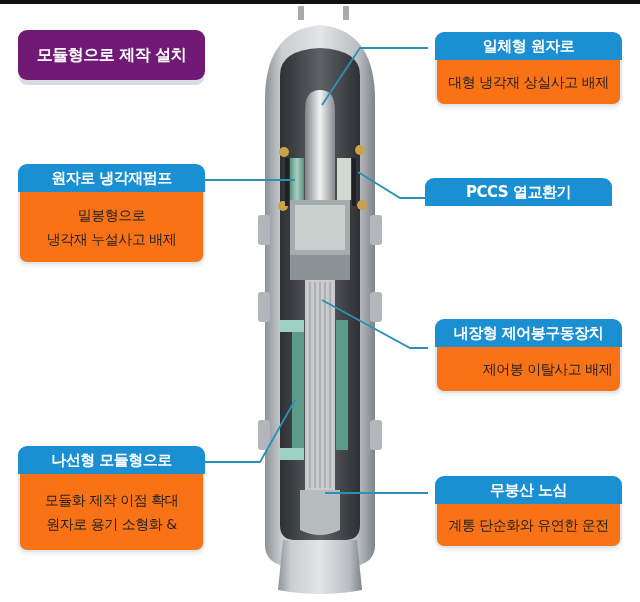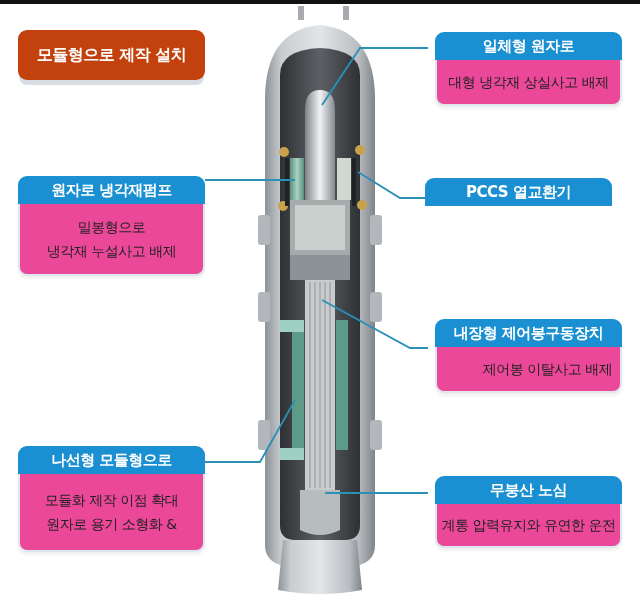--- a/index.html
+++ b/index.html
@@ -4,33 +4,33 @@
   <style>
     html, body { margin: 0; padding: 0; }
     body {
       width: 640px; height: 602px; position: relative; overflow: hidden;
       background: #ffffff;
       font-family: "DejaVu Sans", "Liberation Sans", sans-serif;
     }
     .topbar { position: absolute; left: 0; top: 0; width: 640px; height: 4px; background: #111; }
     .orange-box {
       position: absolute; left: 18px; top: 30px; width: 187px; height: 50px;
-      background: #c2410c; border-radius: 9px;
+      background: #701a75; border-radius: 9px;
       box-shadow: 0 6px 0 -1px #d8dde3;
       color: #fff; font-weight: bold; font-size: 16px;
       display: flex; align-items: center; justify-content: center; letter-spacing: -0.5px;
     }
     .card { position: absolute; width: 187px; }
     .card .head {
       background: #1a8fd1; color: #fff; font-weight: bold; font-size: 15px;
       height: 28px; border-radius: 9px 9px 0 0;
       display: flex; align-items: center; justify-content: center; letter-spacing: -0.5px;
     }
     .card .body {
-      background: #ec4899; color: #222; font-size: 14px; line-height: 24px;
+      background: #f97316; color: #222; font-size: 14px; line-height: 24px;
       border: 2px solid #dfe7ee; border-top: none; border-radius: 0 0 9px 9px;
       box-shadow: 0 3px 3px rgba(0,0,0,0.06);
       display: flex; flex-direction: column; align-items: center; justify-content: center;
       letter-spacing: -0.5px;
     }
     .reactor { position: absolute; left: 0; top: 0; }
     .lines { position: absolute; left: 0; top: 0; pointer-events: none; }
   </style>
 </head>
 <body>
@@ -117,21 +117,21 @@
     <polyline points="205,180 295,180"></polyline>
     <polyline points="428,198 400,198 358,172"></polyline>
     <polyline points="428,348 410,348 322,300"></polyline>
     <polyline points="205,462 260,462 295,400"></polyline>
     <polyline points="428,493 325,493"></polyline>
   </g>
 </svg>
 
 <div class="orange-box">모듈형으로 제작 설치</div>
 
-<div class="card" style="left:18px; top:164px;margin-top:12px;">
+<div class="card" style="left:18px; top:164px;">
   <div class="head">원자로 냉각재펌프</div>
   <div class="body" style="height:70px;">
     <span>밀봉형으로</span>
     <span>냉각재 누설사고 배제</span>
   </div>
 </div>
 
 <div class="card" style="left:18px; top:446px;">
   <div class="head">나선형 모듈형으로</div>
   <div class="body" style="height:76px;">
@@ -154,15 +154,15 @@
 <div class="card" style="left:435px; top:319px;">
   <div class="head">내장형 제어봉구동장치</div>
   <div class="body" style="height:44px;padding-left:38px;">
     <span>제어봉 이탈사고 배제</span>
   </div>
 </div>
 
 <div class="card" style="left:435px; top:476px;">
   <div class="head">무붕산 노심</div>
   <div class="body" style="height:42px;">
-    <span>계통 압력유지와 유연한 운전</span>
+    <span>계통 단순화와 유연한 운전</span>
   </div>
 </div>
 
 </body></html>

